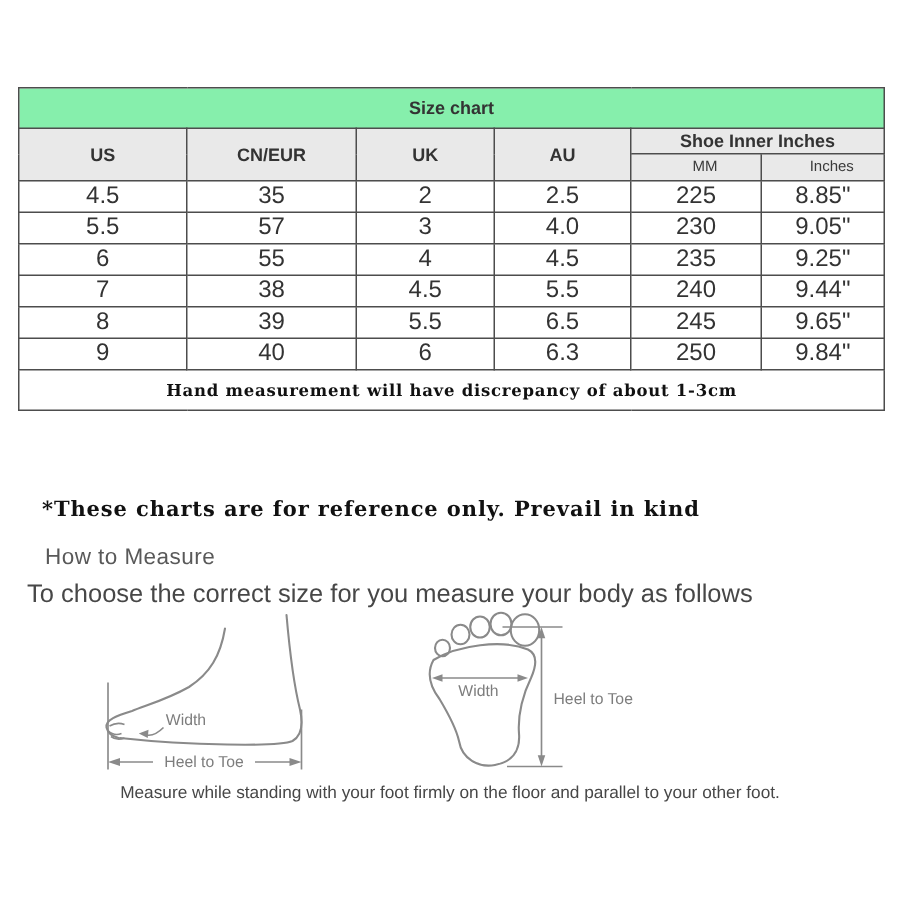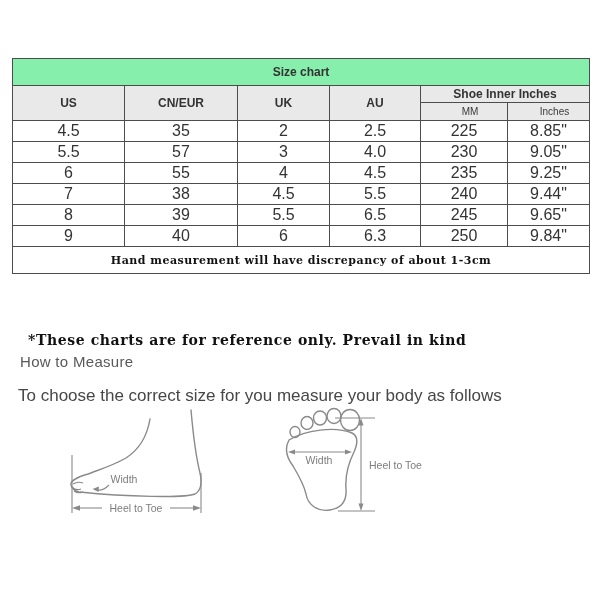--- a/index.html
+++ b/index.html
@@ -26,21 +26,21 @@
     height:26px;font-weight:bold;font-size:11px;
     font-family:"DejaVu Serif",serif;letter-spacing:0.5px;color:#111;
   }
   
   .ref-note{
     position:absolute;top:316px;left:12px;margin:16px;
     font-family:"DejaVu Serif",serif;font-weight:bold;font-size:14px;
     letter-spacing:0.6px;color:#111;
   }
   .how-title{
-    position:absolute;top:353px;left:20px;margin:0;
+    position:absolute;top:353px;left:20px;margin:10px;
     font-size:15px;font-weight:normal;color:#595959;letter-spacing:0.3px;
   }
   .instruction{
     position:absolute;top:386px;left:18px;margin:0;
     font-size:17px;color:#474747;
   }
   .caption{
     position:absolute;top:523px;left:0;width:600px;margin:0;
     text-align:center;font-size:11.5px;color:#474747;
   }
@@ -184,14 +184,15 @@
     <text class="diag-label" x="36" y="58" text-anchor="middle">Width</text>
 
     <line class="dim-line" x1="52" y1="12" x2="92" y2="12"></line>
     <line class="dim-line" x1="55" y1="105" x2="92" y2="105"></line>
     <line class="dim-line" x1="78" y1="18" x2="78" y2="99"></line>
     <polygon class="arrow-head" points="78,12 75.5,19.5 80.5,19.5"></polygon>
     <polygon class="arrow-head" points="78,105 75.5,97.5 80.5,97.5"></polygon>
     <text class="diag-label" x="86" y="63">Heel to Toe</text>
   </svg>
 
+  <p class="caption">Measure while standing with your foot firmly on the floor and parallel to your other foot.</p>
 
 </div>
 
 </body></html>

